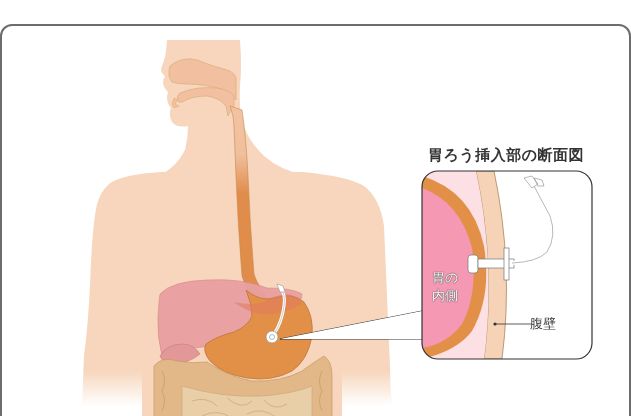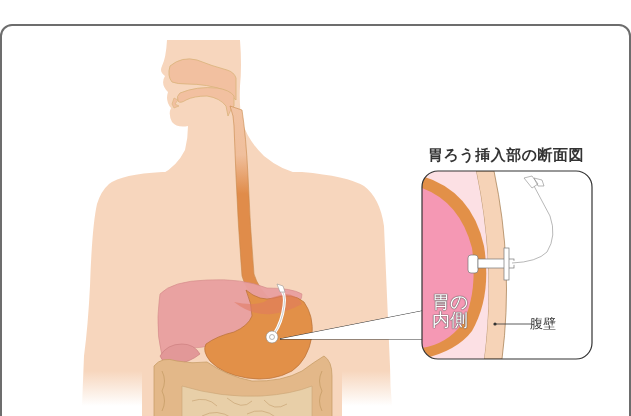--- a/index.html
+++ b/index.html
@@ -7,21 +7,21 @@
     .frame {
       position: absolute; left: 0; top: 0; width: 627px; height: 412px;
       border: 2px solid #6d6d6d; border-radius: 12px; background: #ffffff; overflow: hidden; margin-top: 24px;
     }
     svg.main { position: absolute; left: 0; top: 0; }
     .title {
       position: absolute; left: 426px; top: 120px; font-size: 15px; font-weight: bold;
       color: #333333; letter-spacing: 0.5px; white-space: nowrap;
     }
     .inner-label {
-      position: absolute; left: 430px; top: 267px; font-size: 18px; line-height: 18px;
+      position: absolute; left: 430px; top: 243px; font-size: 13px; line-height: 18px;
       color: #ffffff; white-space: nowrap;
       text-shadow: 0 0 1px #555, 0 0 1px #555, 0 0 1px #555;
     }
     .wall-label {
       position: absolute; left: 528px; top: 289px; font-size: 13px; color: #333333; white-space: nowrap;
     }
   </style>
 </head>
 <body>
 

